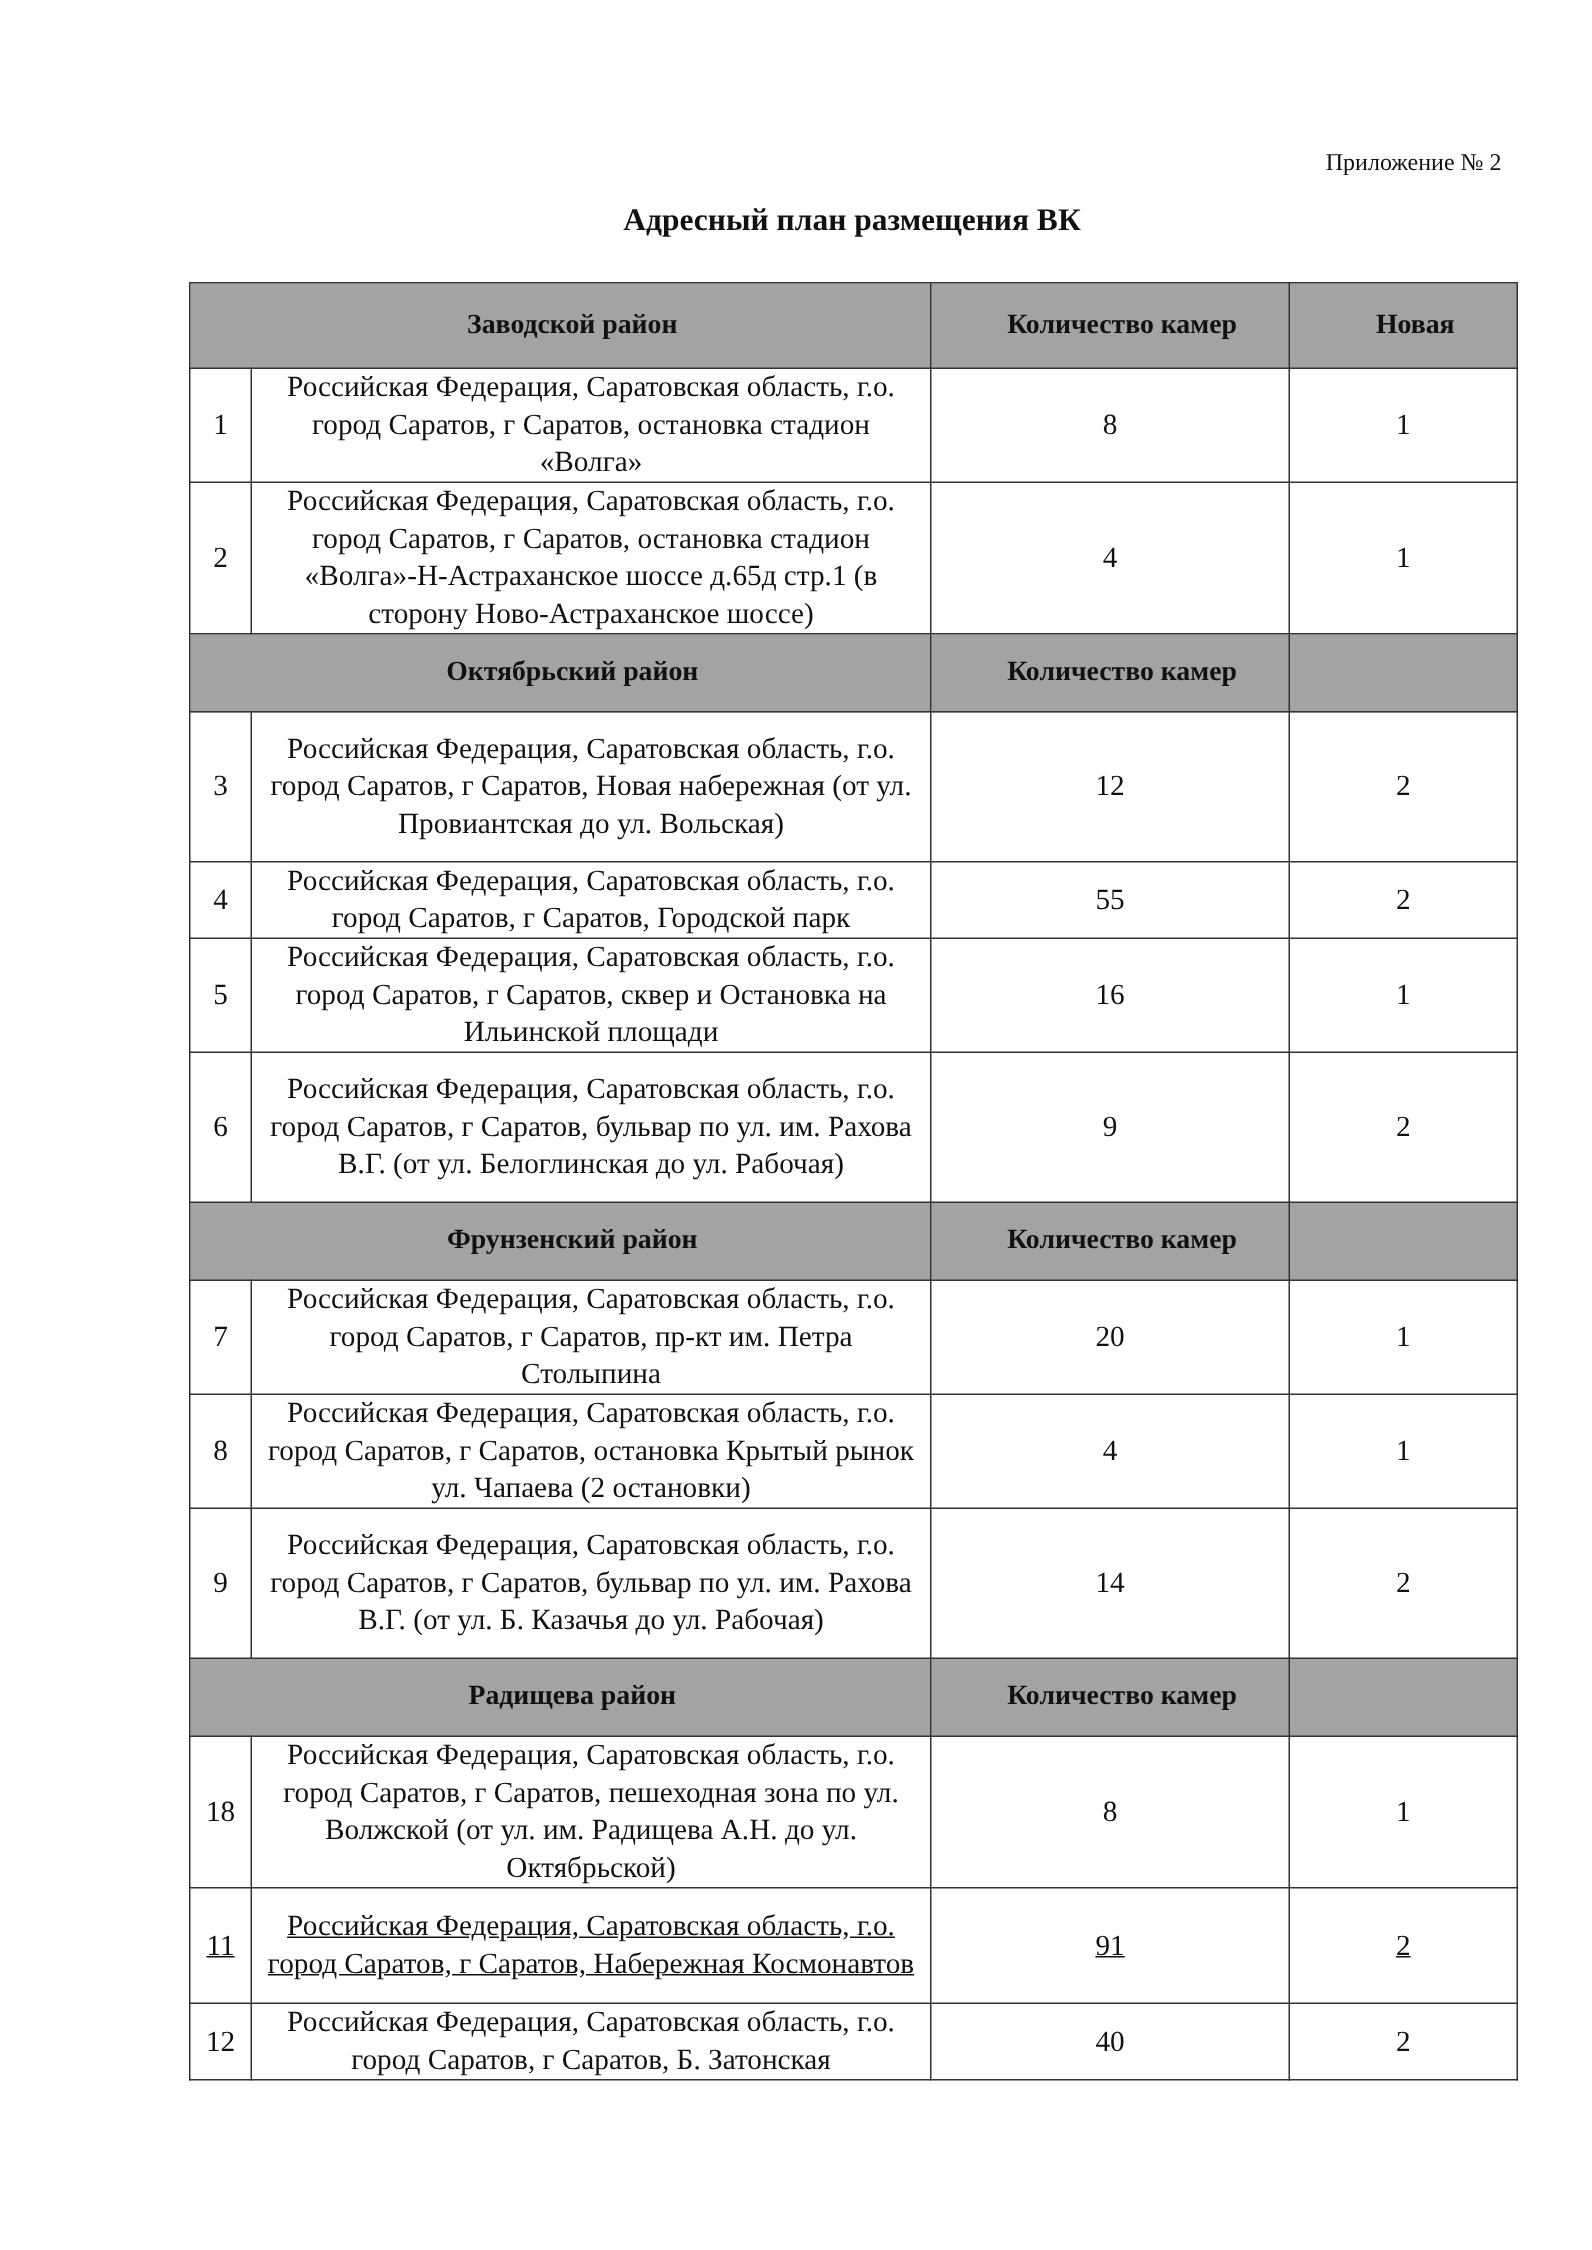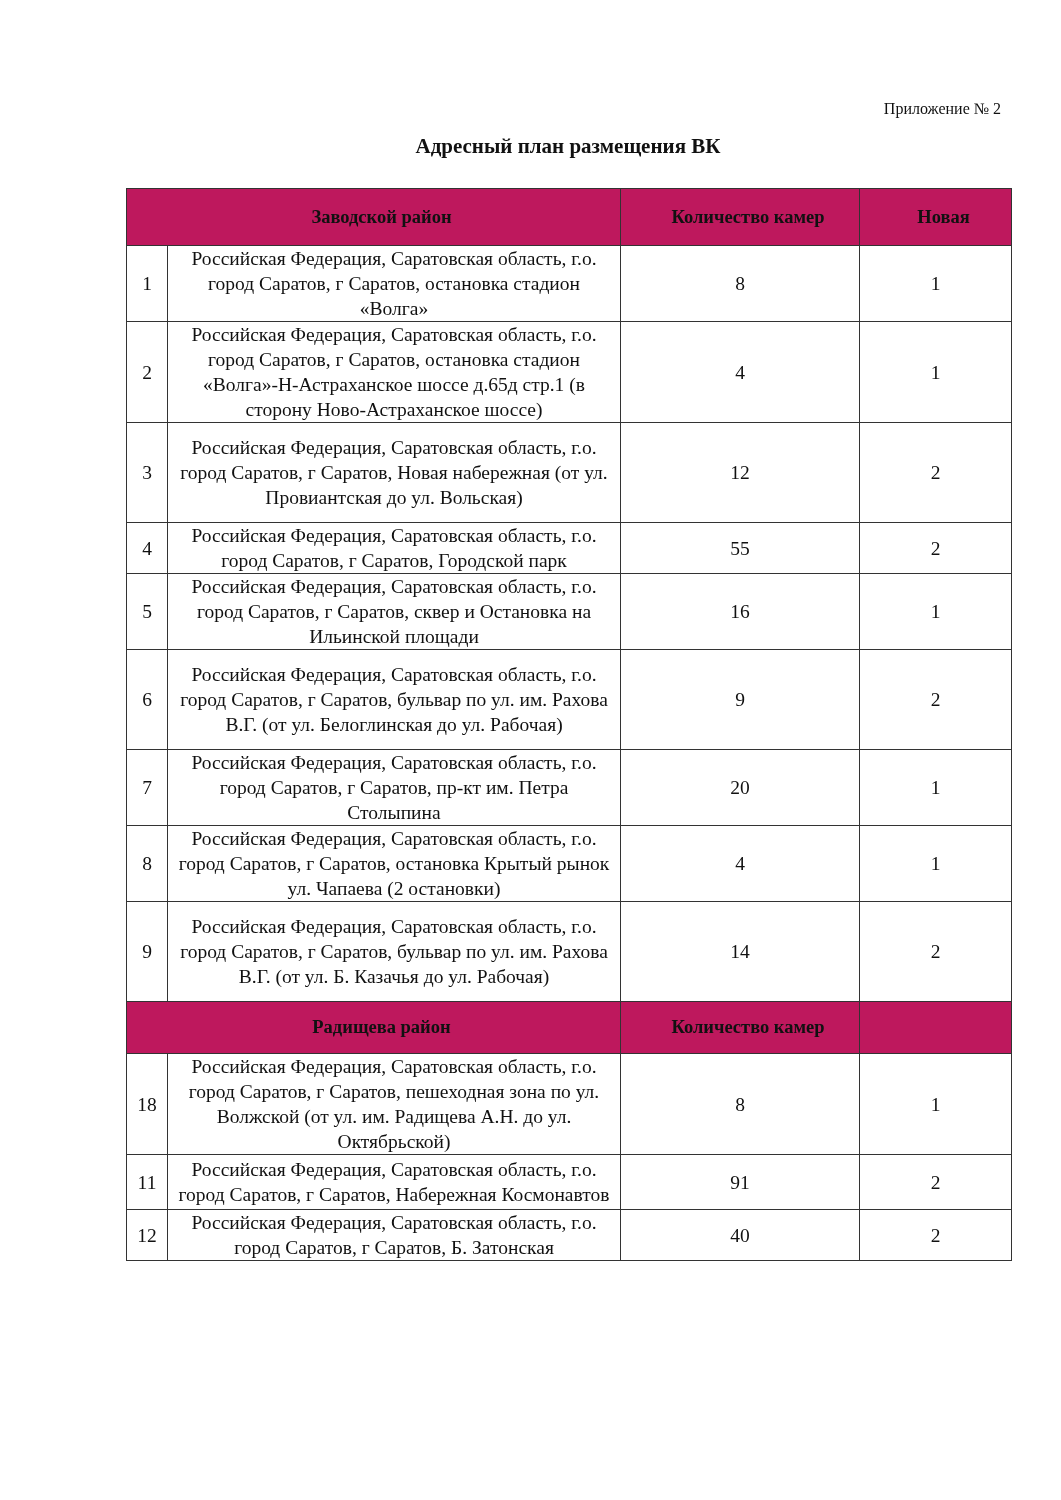--- a/index.html
+++ b/index.html
@@ -6,21 +6,21 @@
     body { width: 1061px; height: 1500px; position: relative; overflow: hidden;
            font-family: "Liberation Serif", "DejaVu Serif", serif; color: #111; }
     .appendix { position: absolute; top: 100px; right: 60px; font-size: 16px; }
     .title { position: absolute; top: 134px; left: 0; width: 1136px; text-align: center;
              font-size: 21px; font-weight: bold; }
     table.plan { position: absolute; top: 188px; left: 126px; width: 885px;
                  border-collapse: collapse; table-layout: fixed; font-size: 19.5px; }
     table.plan td { border: 1.5px solid #333; text-align: center; vertical-align: middle;
                     padding: 0 4px; line-height: 25px; }
     col.c-num { width: 41px; } col.c-addr { width: 453px; } col.c-cnt { width: 239px; } col.c-stage { width: 152px; }
-    tr.dist td { background: #be185d; font-weight: bold; font-size: 18.5px; padding-left: 20px; }
+    tr.dist td { background: #a3a3a3; font-weight: bold; font-size: 18.5px; padding-left: 20px; }
     tr.dist.first { height: 57px; }
     tr.dist { height: 52px; }
     td.num { padding: 0; }
   </style>
 </head>
 <body>
 
 <div class="appendix">Приложение № 2</div>
 <div class="title">Адресный план размещения ВК</div>
 
@@ -42,20 +42,25 @@
         <td>Российская Федерация, Саратовская область, г.о. город Саратов, г Саратов, остановка стадион «Волга»</td>
         <td>8</td>
         <td>1</td>
       </tr>
       <tr style="height: 100px;">
         <td class="num">2</td>
         <td>Российская Федерация, Саратовская область, г.о. город Саратов, г Саратов, остановка стадион «Волга»-Н-Астраханское шоссе д.65д стр.1 (в сторону Ново-Астраханское шоссе)</td>
         <td>4</td>
         <td>1</td>
       </tr>
+      <tr class="dist">
+        <td colspan="2">Октябрьский район</td>
+        <td>Количество камер</td>
+        <td></td>
+      </tr>
       <tr style="height: 100px;">
         <td class="num">3</td>
         <td>Российская Федерация, Саратовская область, г.о. город Саратов, г Саратов, Новая набережная (от ул. Провиантская до ул. Вольская)</td>
         <td>12</td>
         <td>2</td>
       </tr>
       <tr style="height: 50px;">
         <td class="num">4</td>
         <td>Российская Федерация, Саратовская область, г.о. город Саратов, г Саратов, Городской парк</td>
         <td>55</td>
@@ -65,20 +70,25 @@
         <td class="num">5</td>
         <td>Российская Федерация, Саратовская область, г.о. город Саратов, г Саратов, сквер и Остановка на Ильинской площади</td>
         <td>16</td>
         <td>1</td>
       </tr>
       <tr style="height: 100px;">
         <td class="num">6</td>
         <td>Российская Федерация, Саратовская область, г.о. город Саратов, г Саратов, бульвар по ул. им. Рахова В.Г. (от ул. Белоглинская до ул. Рабочая)</td>
         <td>9</td>
         <td>2</td>
+      </tr>
+      <tr class="dist">
+        <td colspan="2">Фрунзенский район</td>
+        <td>Количество камер</td>
+        <td></td>
       </tr>
       <tr style="height: 75px;">
         <td class="num">7</td>
         <td>Российская Федерация, Саратовская область, г.о. город Саратов, г Саратов, пр-кт им. Петра Столыпина</td>
         <td>20</td>
         <td>1</td>
       </tr>
       <tr style="height: 75px;">
         <td class="num">8</td>
         <td>Российская Федерация, Саратовская область, г.о. город Саратов, г Саратов, остановка Крытый рынок ул. Чапаева (2 остановки)</td>
@@ -95,21 +105,21 @@
         <td colspan="2">Радищева район</td>
         <td>Количество камер</td>
         <td></td>
       </tr>
       <tr style="height: 100px;">
         <td class="num">18</td>
         <td>Российская Федерация, Саратовская область, г.о. город Саратов, г Саратов, пешеходная зона по ул. Волжской (от ул. им. Радищева А.Н. до ул. Октябрьской)</td>
         <td>8</td>
         <td>1</td>
       </tr>
-      <tr style="height: 55px;">
+      <tr style="height: 77px; text-decoration: underline;">
         <td class="num">11</td>
         <td>Российская Федерация, Саратовская область, г.о. город Саратов, г Саратов, Набережная Космонавтов</td>
         <td>91</td>
         <td>2</td>
       </tr>
       <tr style="height: 50px;">
         <td class="num">12</td>
         <td>Российская Федерация, Саратовская область, г.о. город Саратов, г Саратов, Б. Затонская</td>
         <td>40</td>
         <td>2</td>

